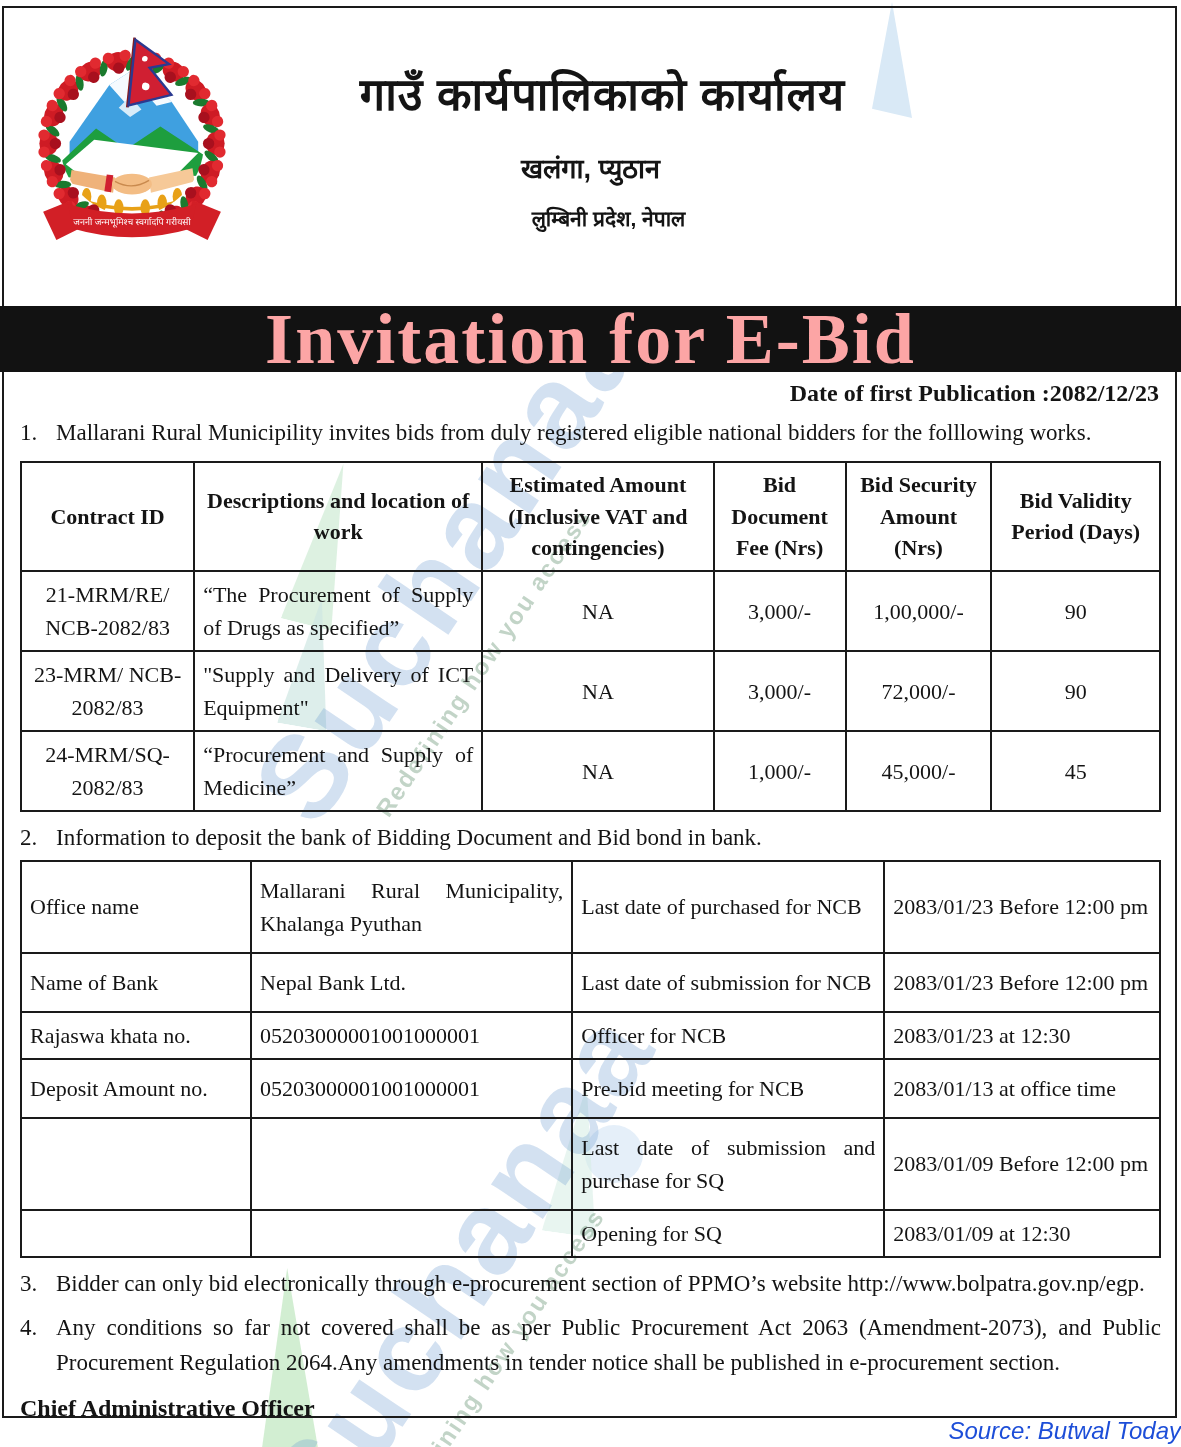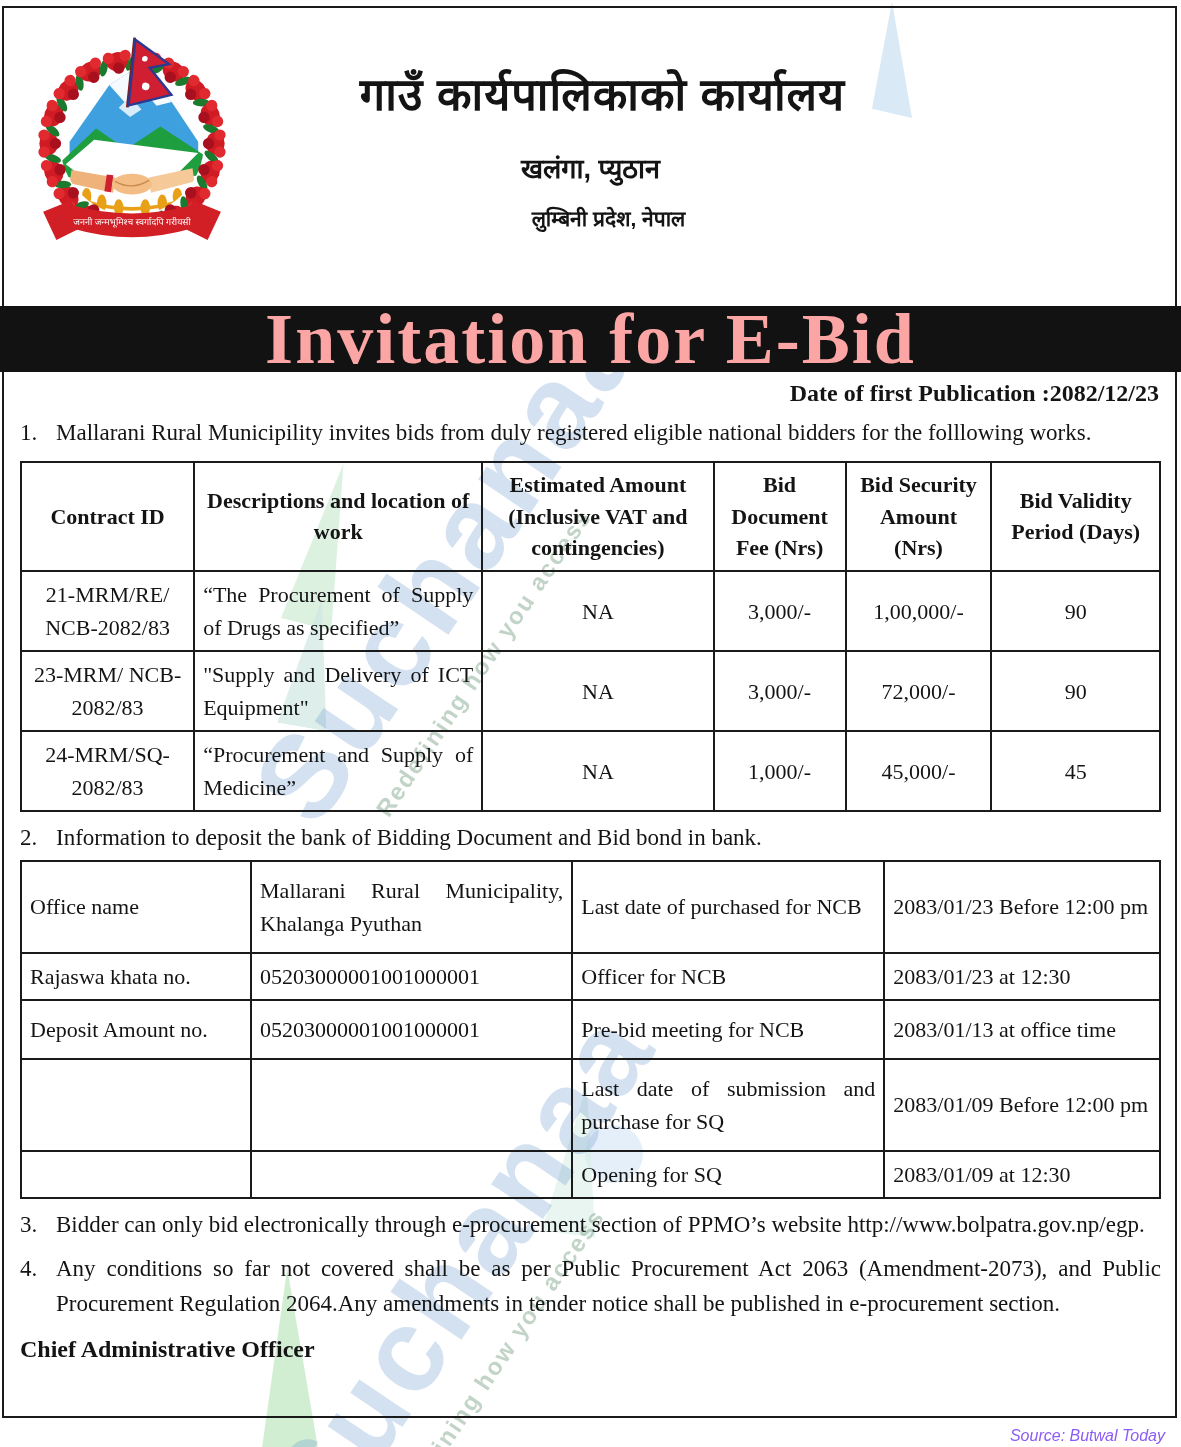--- a/index.html
+++ b/index.html
@@ -79,22 +79,22 @@
 
   .t-bank { margin-top:4px; }
   .t-bank td { line-height:1.5; }
   .t-bank .col1 { width:20.2%;margin-left:7px; } .t-bank .col2 { width:28.2%; }
   .t-bank .col3 { width:27.4%; } .t-bank .col4 { width:24.2%; }
   .row-tall td { padding-top:12px; padding-bottom:12px; }
 
   .signature { font-weight:bold; font-size:24px; margin-top:14px; padding-right:4px; }
 
   .source-line {
-    position:absolute; right:16px; bottom:2px; z-index:2;
-    font-family:"Liberation Sans", sans-serif; font-style:italic; font-size:16px; color:#8b5cf6;
+    position:absolute; right:0; bottom:2px; z-index:2;
+    font-family:"Liberation Sans", sans-serif; font-style:italic; font-size:24px; color:#1d4ed8;
   }
 </style>
 </head>
 <body>
 
 <div class="page">
 
   <div class="wm wm-tri" style="left:872px; top:2px; width:40px; height:116px; background:#d9e9f6;"></div>
   <div class="wm wm-sliver" style="left:300px; top:462px; width:52px; height:165px; background:#d7efdc; transform:rotate(14deg); opacity:.85;"></div>
   <div class="wm wm-sliver" style="left:288px; top:598px; width:50px; height:130px; background:#cfe7e2; transform:rotate(10deg); opacity:.7;"></div>
@@ -248,20 +248,26 @@
       </div>
 
       <table class="t-bank">
         <tbody>
             <tr class="row-tall">
           <td class="col1">Office name</td>
           <td class="col2 cell-j">Mallarani Rural Municipality, Khalanga Pyuthan</td>
           <td class="col3 cell-j">Last date of  purchased for NCB</td>
           <td class="col4 cell-j">2083/01/23 Before 12:00 pm</td>
         </tr>
+        <tr class="row-tall">
+          <td>Name of Bank</td>
+          <td>Nepal Bank Ltd.</td>
+          <td class="cell-j">Last date of submission for NCB</td>
+          <td class="cell-j">2083/01/23 Before 12:00 pm</td>
+        </tr>
         <tr>
           <td>Rajaswa khata no.</td>
           <td>05203000001001000001</td>
           <td>Officer for NCB</td>
           <td>2083/01/23 at 12:30</td>
         </tr>
         <tr class="row-tall">
           <td class="cell-j">Deposit Amount no.</td>
           <td>05203000001001000001</td>
           <td>Pre-bid meeting for NCB</td>

